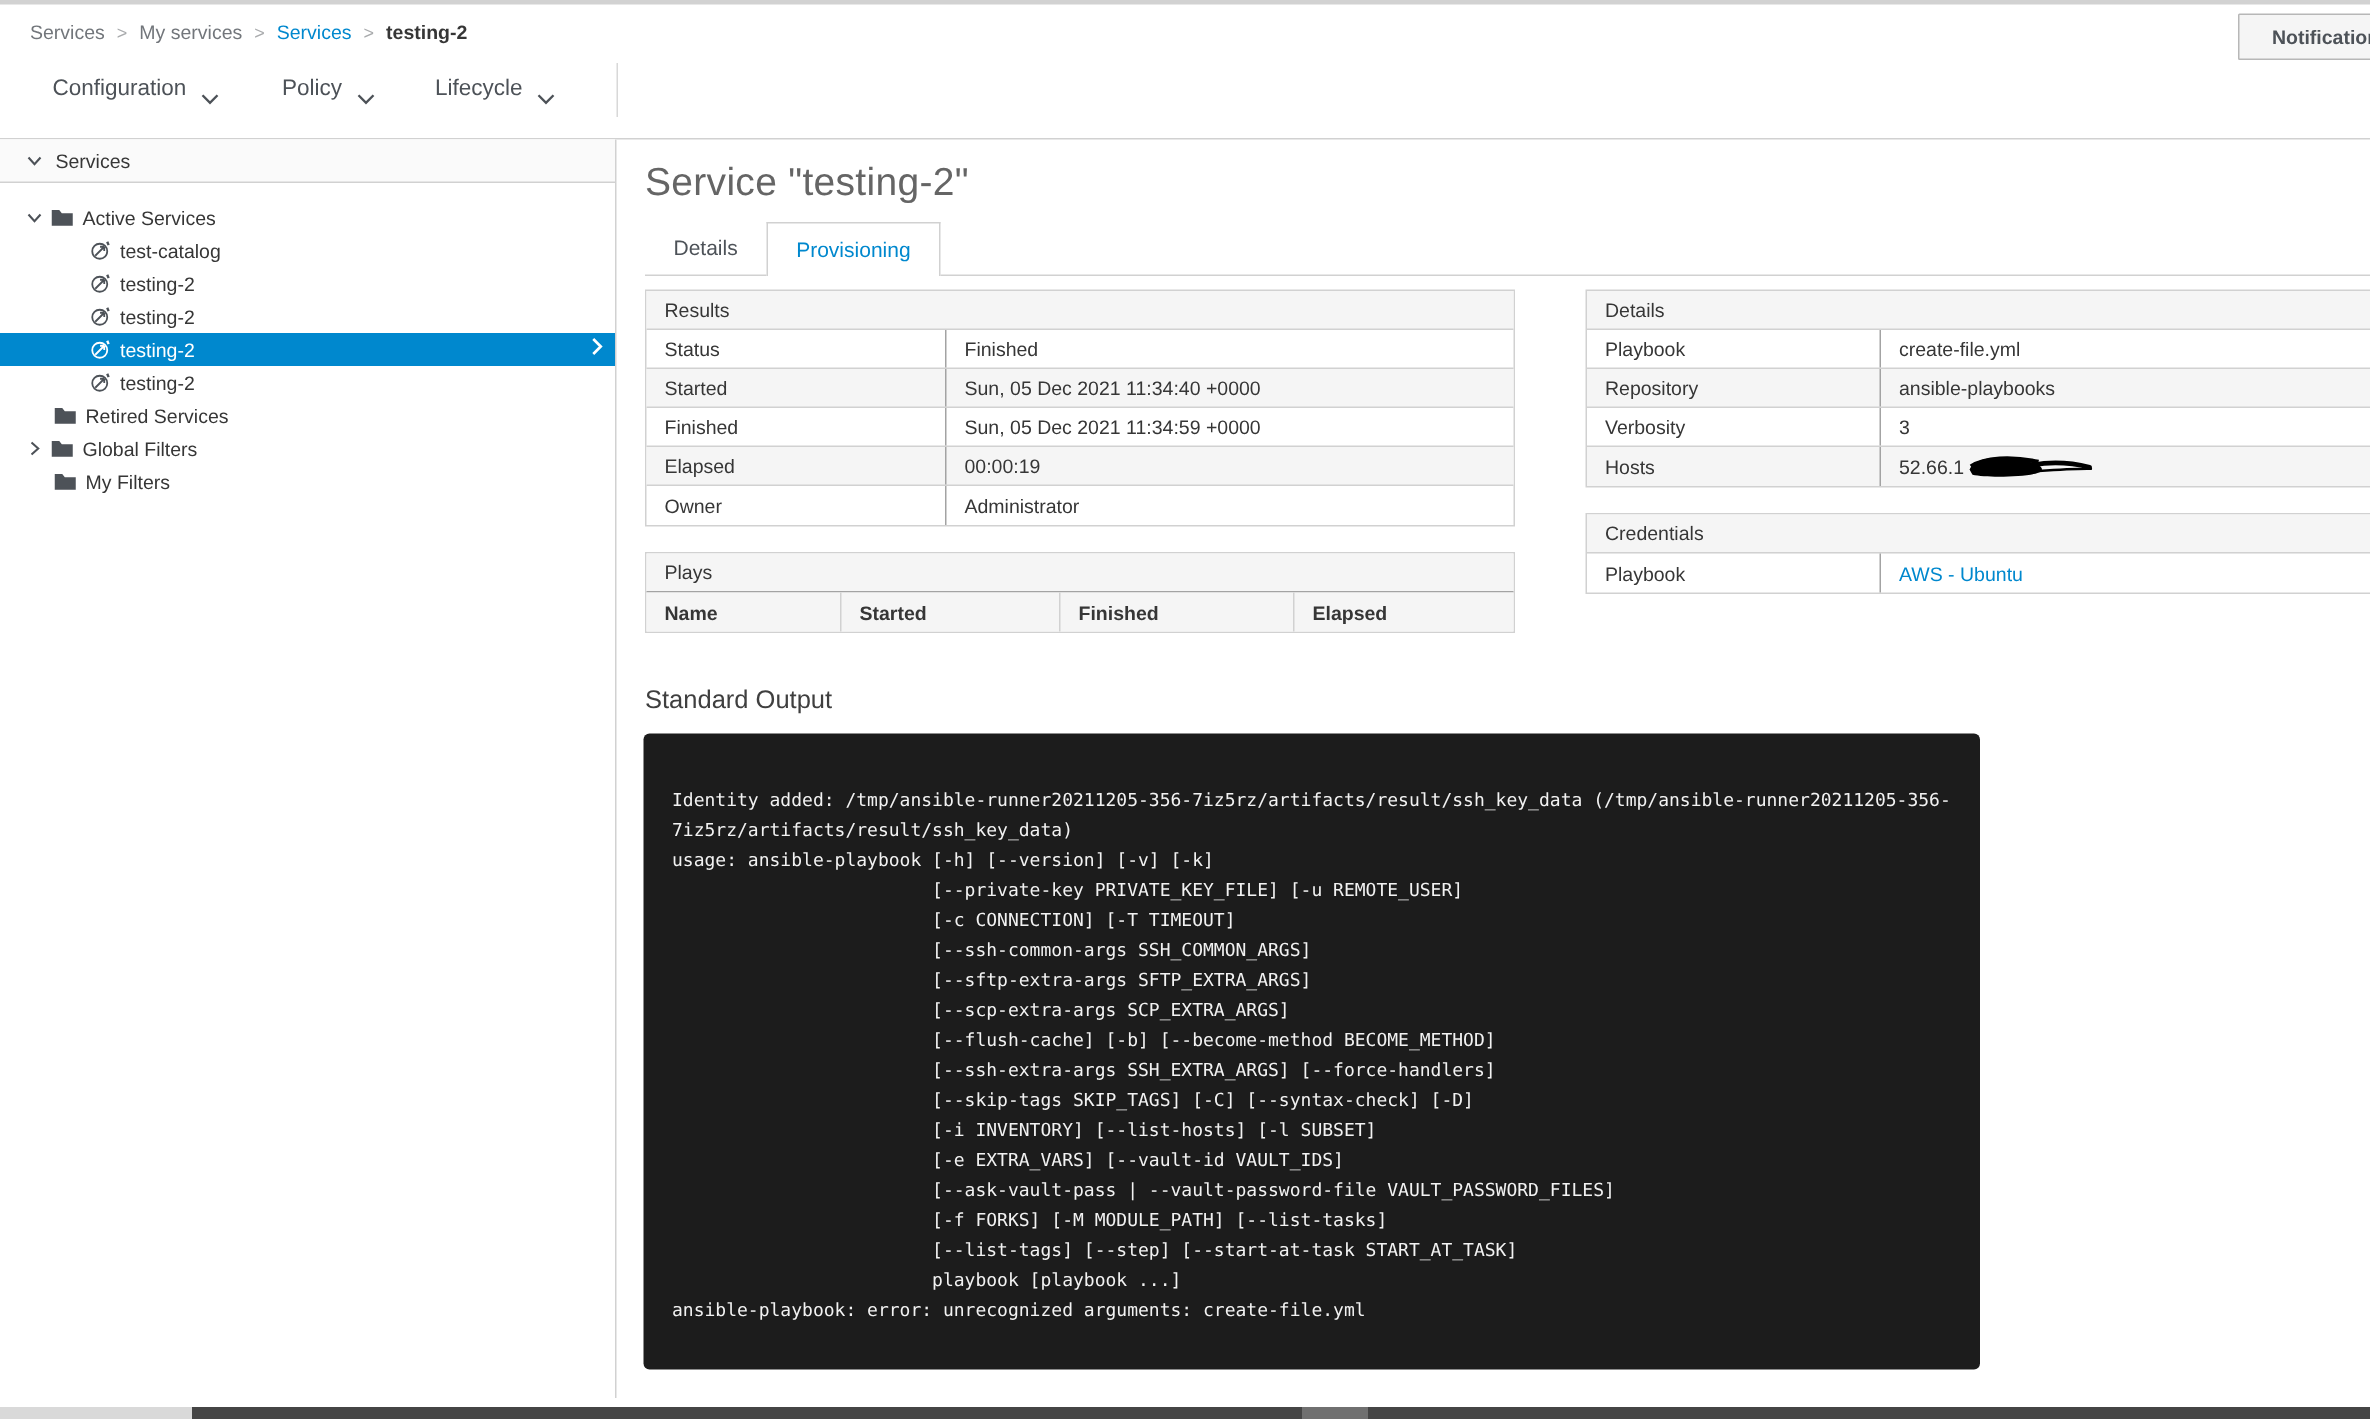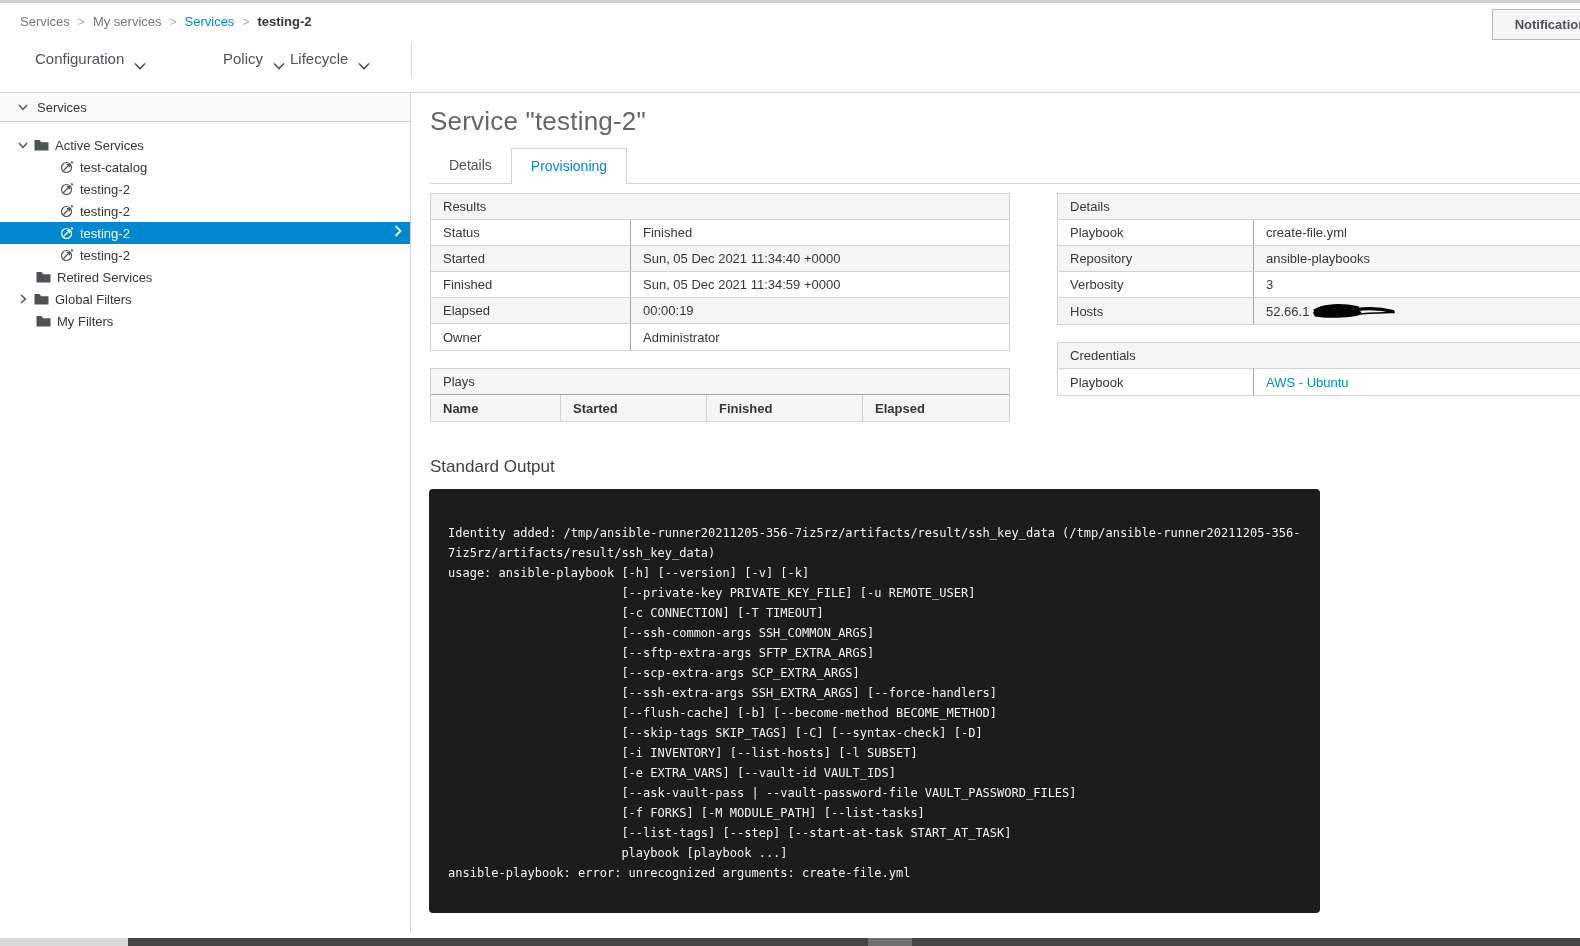--- a/index.html
+++ b/index.html
@@ -22,21 +22,21 @@
   .notif-btn { position:absolute; left:1492px; top:9px; width:124px; height:31px;
                background:#f5f5f5; border:1px solid #b7b7b7; border-radius:1px;
                font-size:13px; font-weight:600; color:#4d5258; text-align:center; line-height:29px;
                cursor:pointer; }
 
   
   .toolbar { position:absolute; left:0; top:40px; width:1580px; height:52px; background:#fff; }
   .tb-menu { position:absolute; top:10px; height:32px; display:flex; gap:10px;
              font-size:15px; color:#4d5258; cursor:pointer; }
   .tb-configuration { left:35px; }
-  .tb-policy { left:188px;margin-left:35px; }
+  .tb-policy { left:188px; }
   .tb-lifecycle { left:290px; }
   .tb-divider { position:absolute; left:411px; top:2px; width:1px; height:36px; background:#d8d8d8; }
   .page-hline { position:absolute; left:0; top:92px; width:1580px; height:1px; background:#d1d1d1; }
 
   
   .sidebar { position:absolute; left:0; top:93px; width:411px; height:839px;
              background:#fff; border-right:1px solid #d1d1d1; }
   .accordion-header { height:29px; background:#fafafa; border-bottom:1px solid #d1d1d1;
                       display:flex; align-items:center; gap:9px; padding-left:18px;
                       font-size:13px; color:#363636; cursor:pointer; }
@@ -356,22 +356,22 @@
   <div class="stdout-title">Standard Output</div>
   <div class="terminal">
     <div class="term-line">Identity added: /tmp/ansible-runner20211205-356-7iz5rz/artifacts/result/ssh_key_data (/tmp/ansible-runner20211205-356-</div>
     <div class="term-line">7iz5rz/artifacts/result/ssh_key_data)</div>
     <div class="term-line">usage: ansible-playbook [-h] [--version] [-v] [-k]</div>
     <div class="term-line">                        [--private-key PRIVATE_KEY_FILE] [-u REMOTE_USER]</div>
     <div class="term-line">                        [-c CONNECTION] [-T TIMEOUT]</div>
     <div class="term-line">                        [--ssh-common-args SSH_COMMON_ARGS]</div>
     <div class="term-line">                        [--sftp-extra-args SFTP_EXTRA_ARGS]</div>
     <div class="term-line">                        [--scp-extra-args SCP_EXTRA_ARGS]</div>
+    <div class="term-line">                        [--flush-cache] [-b] [--become-method BECOME_METHOD]</div>
     <div class="term-line">                        [--ssh-extra-args SSH_EXTRA_ARGS] [--force-handlers]</div>
-    <div class="term-line">                        [--flush-cache] [-b] [--become-method BECOME_METHOD]</div>
     <div class="term-line">                        [--skip-tags SKIP_TAGS] [-C] [--syntax-check] [-D]</div>
     <div class="term-line">                        [-i INVENTORY] [--list-hosts] [-l SUBSET]</div>
     <div class="term-line">                        [-e EXTRA_VARS] [--vault-id VAULT_IDS]</div>
     <div class="term-line">                        [--ask-vault-pass | --vault-password-file VAULT_PASSWORD_FILES]</div>
     <div class="term-line">                        [-f FORKS] [-M MODULE_PATH] [--list-tasks]</div>
     <div class="term-line">                        [--list-tags] [--step] [--start-at-task START_AT_TASK]</div>
     <div class="term-line">                        playbook [playbook ...]</div>
     <div class="term-line">ansible-playbook: error: unrecognized arguments: create-file.yml</div>
   </div>
 

